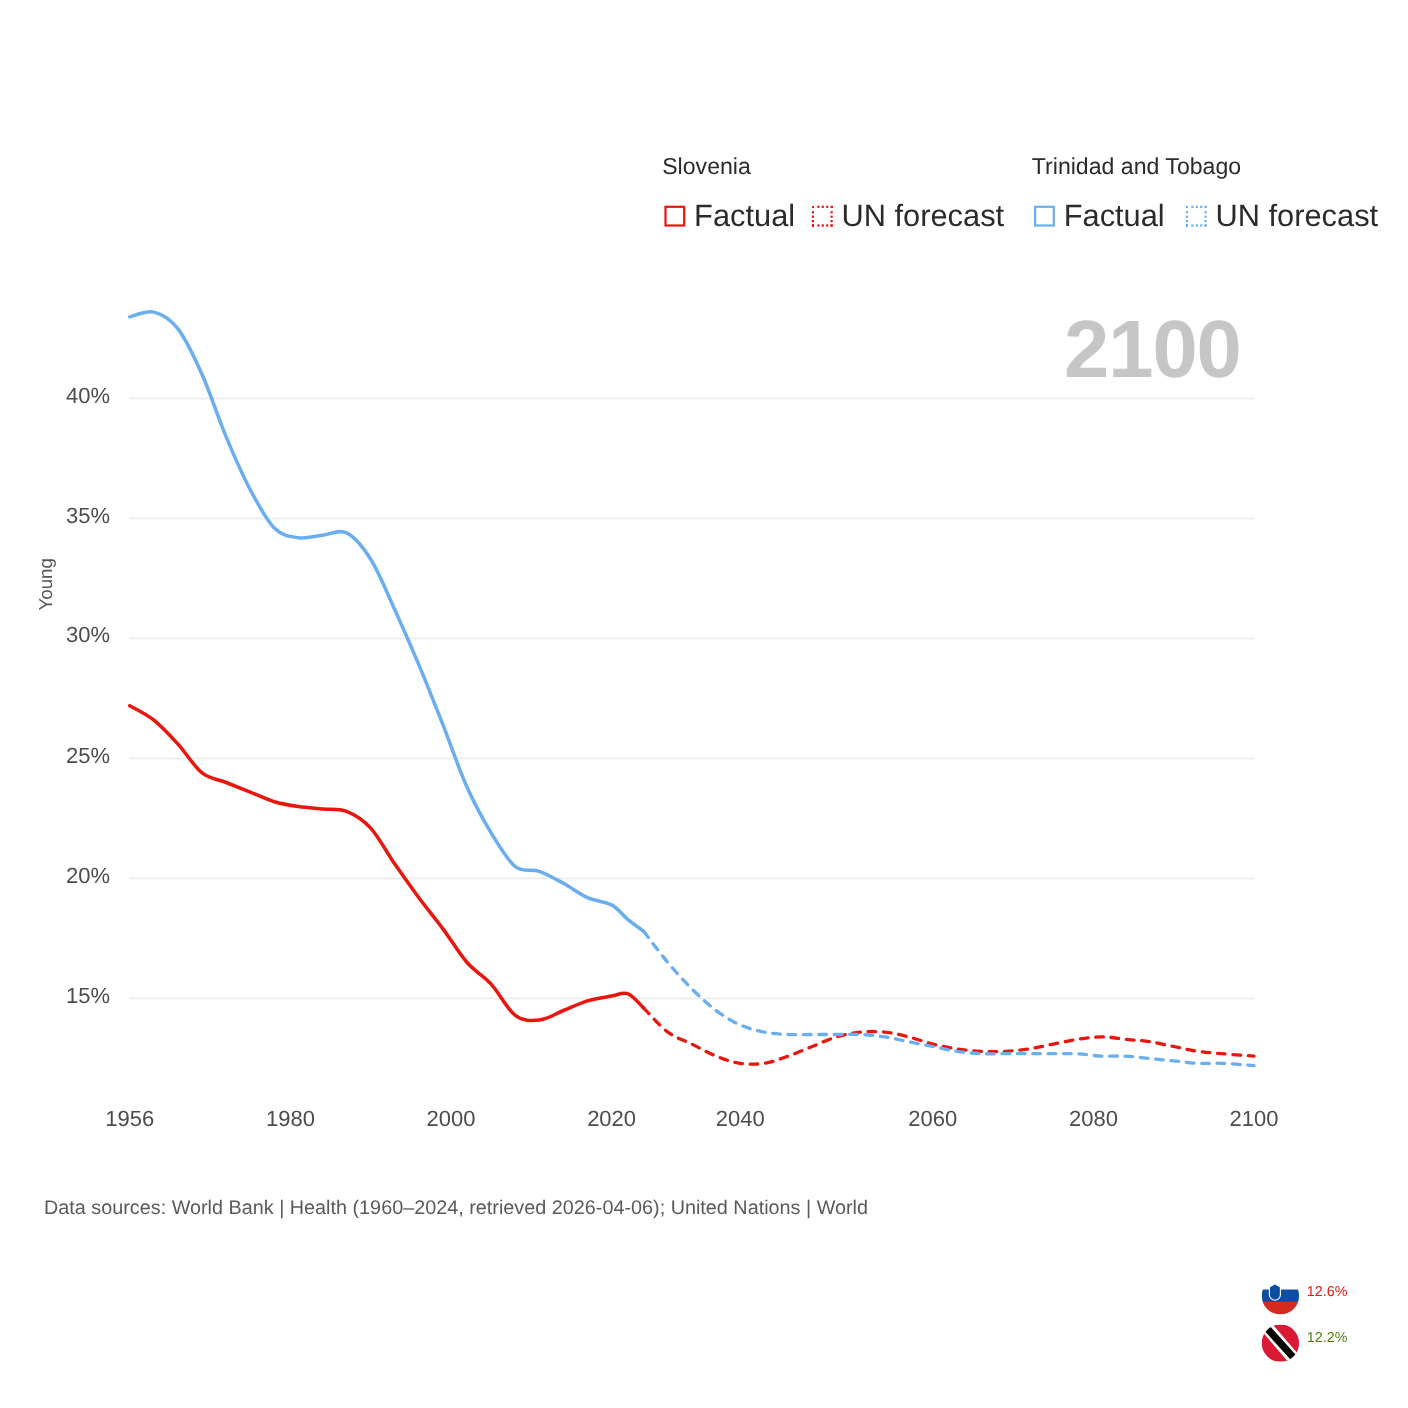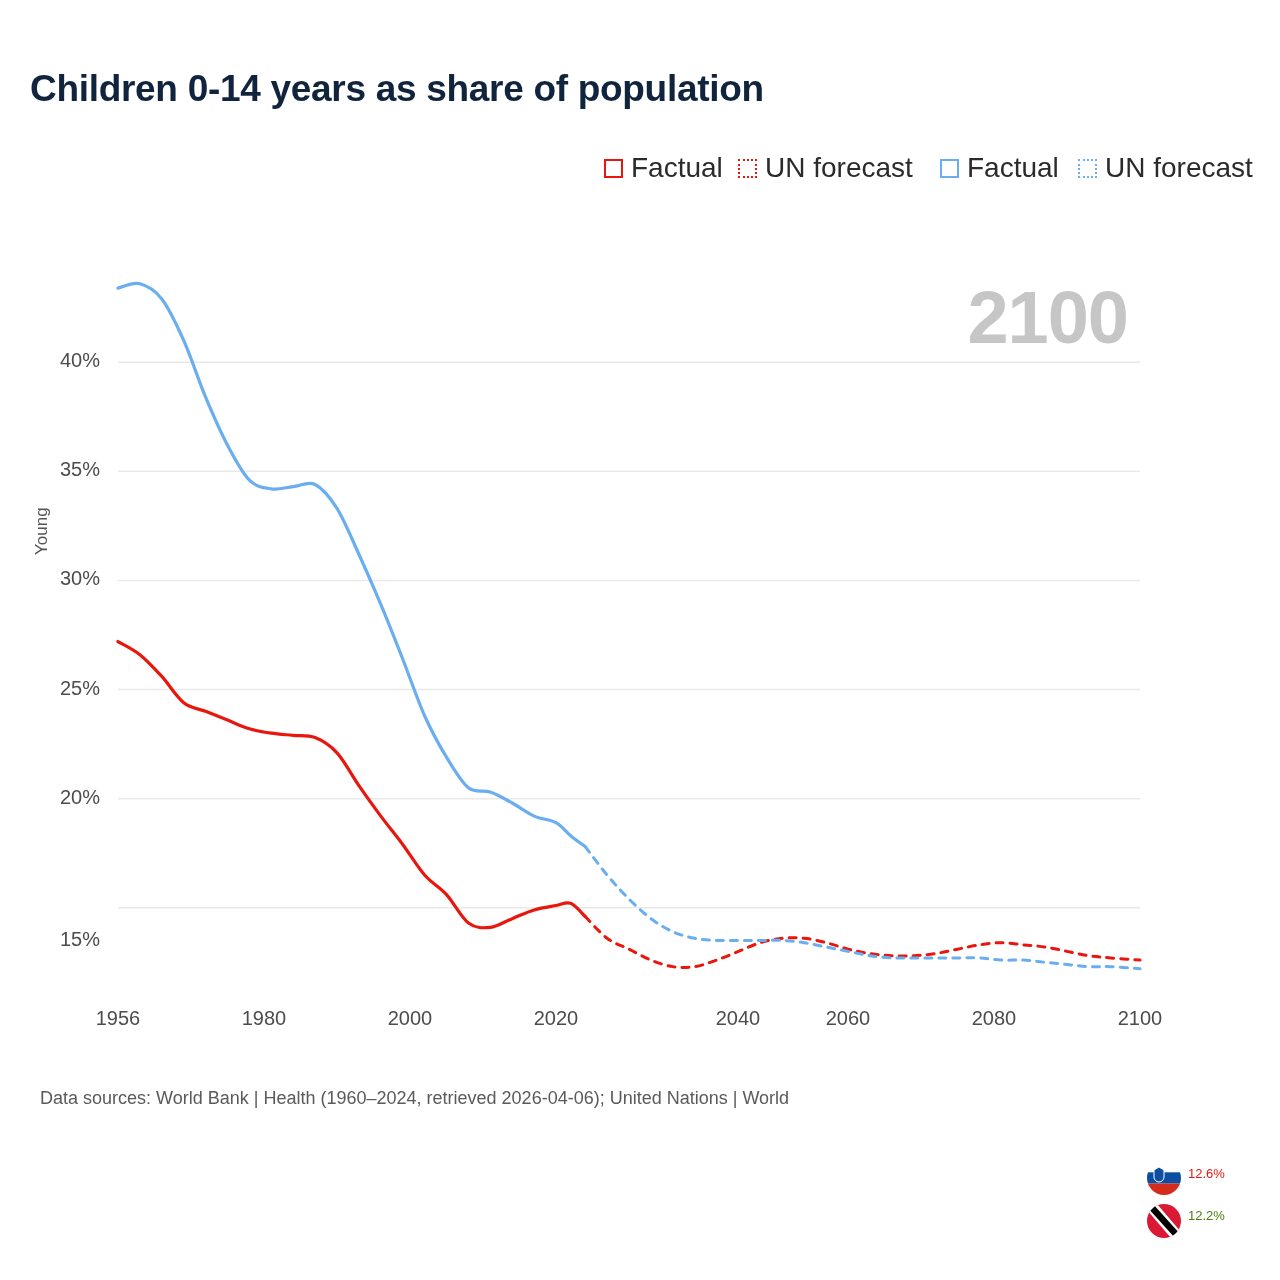--- a/index.html
+++ b/index.html
@@ -147,23 +147,26 @@
     color: #5a5a5a;
     line-height: 1.55;
   }
   .footer .line2 { margin-top: 8px; }
 </style>
 </head>
 <body>
 
 <div class="page">
 
-  <div class="title">Children 0-14 years as share of population</div>
 
   <div class="legend">
+    <div class="legend-row-names">
+      <div class="legend-country c1">Slovenia</div>
+      <div class="legend-country c2">Trinidad and Tobago</div>
+    </div>
     <div class="legend-row-items">
       <div class="legend-item i1">
         <span class="swatch solid-red"></span>
         <span>Factual</span>
       </div>
       <div class="legend-item i2">
         <span class="swatch dash-red"></span>
         <span>UN forecast</span>
       </div>
       <div class="legend-item i3">
@@ -193,33 +196,33 @@
         </g>
       <g id="series-lines">
           <path d="M118.00,386.55 C121.65,388.73 132.60,393.82 139.90,399.64 C147.20,405.45 154.50,413.45 161.80,421.45 C169.10,429.45 176.40,441.82 183.70,447.64 C191.00,453.45 198.30,453.45 205.60,456.36 C212.90,459.27 220.20,462.18 227.50,465.09 C234.80,468.00 242.10,471.64 249.40,473.82 C256.70,476.00 264.00,477.09 271.30,478.18 C278.60,479.27 285.90,479.64 293.20,480.36 C300.50,481.09 307.80,479.64 315.10,482.55 C322.40,485.45 329.70,489.82 337.00,497.82 C344.30,505.82 351.60,520.00 358.90,530.55 C366.20,541.09 373.50,551.27 380.80,561.09 C388.10,570.91 395.40,579.64 402.70,589.45 C410.00,599.27 417.30,611.64 424.60,620.00 C431.90,628.36 439.20,631.64 446.50,639.64 C453.80,647.64 461.10,662.55 468.40,668.00 C475.70,673.45 483.00,673.09 490.30,672.36 C497.60,671.64 504.90,666.55 512.20,663.64 C519.50,660.73 526.80,657.09 534.10,654.91 C541.40,652.73 549.92,651.64 556.00,650.55 C562.08,649.45 565.73,646.55 570.60,648.36 C575.47,650.18 582.77,659.27 585.20,661.45" fill="none" stroke="#e8160c" stroke-width="3.2" stroke-linecap="round"></path>
           <path d="M585.20,661.45 C588.85,665.09 599.80,677.82 607.10,683.27 C614.40,688.73 621.70,690.55 629.00,694.18 C636.30,697.82 643.60,702.18 650.90,705.09 C658.20,708.00 665.50,710.55 672.80,711.64 C680.10,712.73 687.40,712.73 694.70,711.64 C702.00,710.55 709.30,707.64 716.60,705.09 C723.90,702.55 731.20,699.27 738.50,696.36 C745.80,693.45 753.10,689.82 760.40,687.64 C767.70,685.45 775.00,684.00 782.30,683.27 C789.60,682.55 796.90,682.55 804.20,683.27 C811.50,684.00 818.80,685.82 826.10,687.64 C833.40,689.45 840.70,692.36 848.00,694.18 C855.30,696.00 862.60,697.45 869.90,698.55 C877.20,699.64 884.50,700.36 891.80,700.73 C899.10,701.09 906.40,701.09 913.70,700.73 C921.00,700.36 928.30,699.64 935.60,698.55 C942.90,697.45 950.20,695.64 957.50,694.18 C964.80,692.73 972.10,690.91 979.40,689.82 C986.70,688.73 994.00,687.64 1001.30,687.64 C1008.60,687.64 1015.90,689.09 1023.20,689.82 C1030.50,690.55 1037.80,690.91 1045.10,692.00 C1052.40,693.09 1059.70,694.91 1067.00,696.36 C1074.30,697.82 1081.60,699.64 1088.90,700.73 C1096.20,701.82 1102.28,702.18 1110.80,702.91 C1119.32,703.64 1135.13,704.73 1140.00,705.09" fill="none" stroke="#e8160c" stroke-width="3" stroke-dasharray="7,7" stroke-linecap="round"></path>
           <path d="M118.00,33.09 C121.65,32.36 132.60,26.91 139.90,28.73 C147.20,30.55 154.50,34.55 161.80,44.00 C169.10,53.45 176.40,69.09 183.70,85.45 C191.00,101.82 198.30,124.73 205.60,142.18 C212.90,159.64 220.20,176.36 227.50,190.18 C234.80,204.00 242.10,217.82 249.40,225.09 C256.70,232.36 264.00,232.73 271.30,233.82 C278.60,234.91 285.90,232.36 293.20,231.64 C300.50,230.91 307.80,225.82 315.10,229.45 C322.40,233.09 329.70,241.82 337.00,253.45 C344.30,265.09 351.60,283.27 358.90,299.27 C366.20,315.27 373.50,332.00 380.80,349.45 C388.10,366.91 395.40,385.45 402.70,404.00 C410.00,422.55 417.30,444.36 424.60,460.73 C431.90,477.09 439.20,490.18 446.50,502.18 C453.80,514.18 461.10,526.91 468.40,532.73 C475.70,538.55 483.00,534.55 490.30,537.09 C497.60,539.64 504.90,544.00 512.20,548.00 C519.50,552.00 526.80,557.82 534.10,561.09 C541.40,564.36 549.92,564.36 556.00,567.64 C562.08,570.91 565.73,576.73 570.60,580.73 C575.47,584.73 582.77,589.82 585.20,591.64" fill="none" stroke="#6aaef0" stroke-width="3.2" stroke-linecap="round"></path>
           <path d="M585.20,591.64 C588.85,596.36 599.80,611.27 607.10,620.00 C614.40,628.73 621.70,636.73 629.00,644.00 C636.30,651.27 643.60,658.18 650.90,663.64 C658.20,669.09 665.50,673.45 672.80,676.73 C680.10,680.00 687.40,681.82 694.70,683.27 C702.00,684.73 709.30,685.09 716.60,685.45 C723.90,685.82 731.20,685.45 738.50,685.45 C745.80,685.45 753.10,685.45 760.40,685.45 C767.70,685.45 775.00,685.09 782.30,685.45 C789.60,685.82 796.90,686.55 804.20,687.64 C811.50,688.73 818.80,690.55 826.10,692.00 C833.40,693.45 840.70,694.91 848.00,696.36 C855.30,697.82 862.60,699.64 869.90,700.73 C877.20,701.82 884.50,702.55 891.80,702.91 C899.10,703.27 906.40,702.91 913.70,702.91 C921.00,702.91 928.30,702.91 935.60,702.91 C942.90,702.91 950.20,702.91 957.50,702.91 C964.80,702.91 972.10,702.55 979.40,702.91 C986.70,703.27 994.00,704.73 1001.30,705.09 C1008.60,705.45 1015.90,704.73 1023.20,705.09 C1030.50,705.45 1037.80,706.55 1045.10,707.27 C1052.40,708.00 1059.70,708.73 1067.00,709.45 C1074.30,710.18 1081.60,711.27 1088.90,711.64 C1096.20,712.00 1102.28,711.27 1110.80,711.64 C1119.32,712.00 1135.13,713.45 1140.00,713.82" fill="none" stroke="#6aaef0" stroke-width="3" stroke-dasharray="7,7" stroke-linecap="round"></path>
         </g>
     </svg>
 
     <div id="yticks">
-        <div class="ytick" style="left: 30px; top: 639.727px; margin-top: 33px;">15%</div>
+        <div class="ytick" style="left: 30px; top: 639.727px;">15%</div>
         <div class="ytick" style="left: 30px; top: 530.636px;">20%</div>
         <div class="ytick" style="left: 30px; top: 421.545px;">25%</div>
         <div class="ytick" style="left: 30px; top: 312.455px;">30%</div>
         <div class="ytick" style="left: 30px; top: 203.364px;">35%</div>
         <div class="ytick" style="left: 30px; top: 94.2727px;">40%</div>
       </div>
     <div id="xticks">
         <div class="xtick" style="left: 68px;">1956</div>
         <div class="xtick" style="left: 214px;">1980</div>
         <div class="xtick" style="left: 360px;">2000</div>
         <div class="xtick" style="left: 506px;">2020</div>
-        <div class="xtick" style="left: 688px;">2040</div>
+        <div class="xtick" style="left: 623px;">2040</div>
         <div class="xtick" style="left: 798px;">2060</div>
         <div class="xtick" style="left: 944px;">2080</div>
         <div class="xtick" style="left: 1090px;">2100</div>
       </div>
 
     <div class="flag" style="left:1146px; top:905px;">
       <svg width="34" height="34" viewBox="0 0 34 34">
         <rect x="0" y="0" width="34" height="11.3" fill="#ffffff"></rect>
         <rect x="0" y="11.3" width="34" height="11.3" fill="#0b4ea2"></rect>
         <rect x="0" y="22.6" width="34" height="11.4" fill="#d52b1e"></rect>

